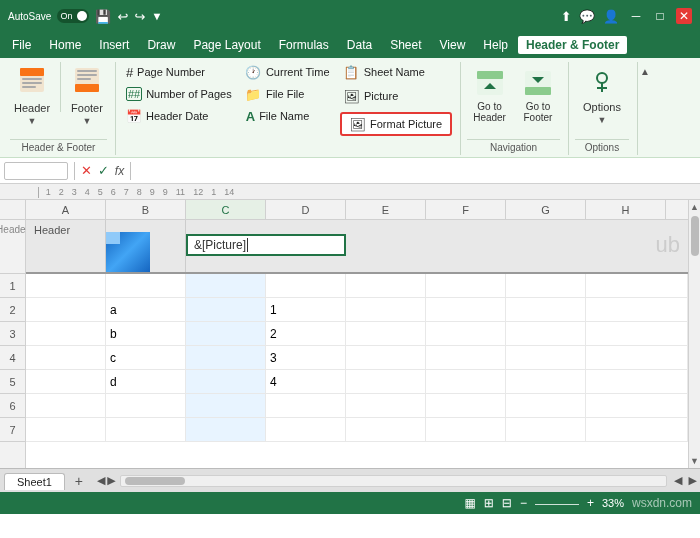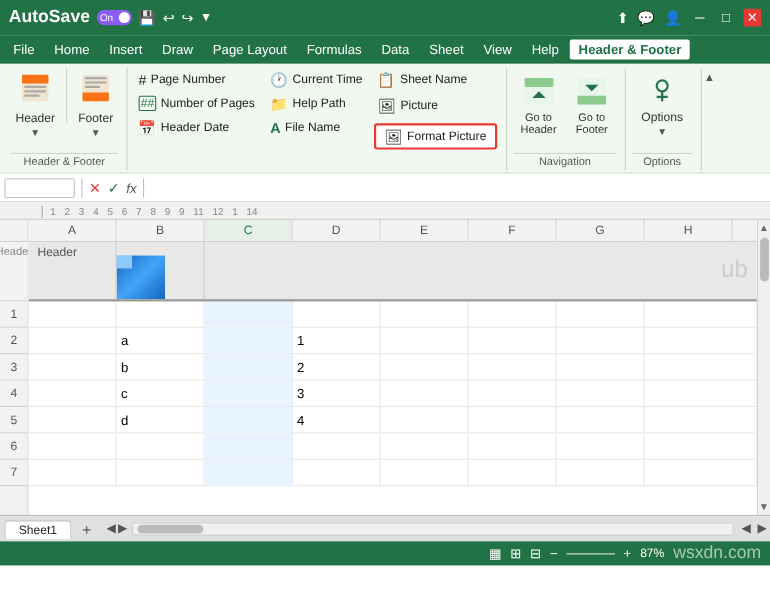--- a/index.html
+++ b/index.html
@@ -8,23 +8,23 @@
     
     .title-bar {
       height: 32px;
       background: #217346;
       display: flex;
       align-items: center;
       padding: 0 8px;
       color: white;
     }
     .title-bar-left { display: flex; align-items: center; gap: 6px; flex: 1; }
-    .autosave-label { font-size: 16px; color: white; font-weight: bold; }
+    .autosave-label { font-size: 10px; color: white; }
     .toggle-on {
-      background: #8b5cf6;
+      background: #14532d;
       border-radius: 8px;
       width: 32px;
       height: 14px;
       display: flex;
       align-items: center;
       padding: 2px;
       position: relative;
     }
     .toggle-circle {
       width: 10px;
@@ -442,21 +442,21 @@
           </div>
         </div>
 
         <div class="ribbon-btn-small-col">
           <div class="ribbon-btn-small">
             <span style="font-size:13px;">🕐</span>
             <span>Current Time</span>
           </div>
           <div class="ribbon-btn-small">
             <span style="font-size:13px;">📁</span>
-            <span>Help Path</span>
+            <span>File File</span>
           </div>
           <div class="ribbon-btn-small">
             <span style="font-size:13px;color:#217346;font-weight:bold;">A</span>
             <span>File Name</span>
           </div>
         </div>
 
         <div class="ribbon-btn-small-col" style="gap:4px;">
           <div class="ribbon-btn-small">
             <span style="font-size:13px;">📋</span>
@@ -590,20 +590,24 @@
         <div style="width:80px;border-right:1px solid #ccc;position:relative;display:flex;align-items:flex-end;justify-content:flex-start;">
 
           <div style="position:relative;width:44px;height:40px;">
             <div style="width:44px;height:40px;background:linear-gradient(135deg,#1565c0 0%,#42a5f5 50%,#1565c0 100%);clip-path:polygon(30% 0%,100% 0%,100% 100%,0% 100%,0% 30%);position:absolute;bottom:0;">
             </div>
             <div style="position:absolute;top:0;left:0;width:14px;height:12px;background:#90caf9;"></div>
           </div>
         </div>
 
         <div style="flex:1;position:relative;">
+          <div style="background:white;border:2px solid #217346;padding:2px 6px;font-size:12px;color:#333;display:flex;align-items:center;position:absolute;top:14px;left:0;min-width:160px;height:22px;">
+            <span>&amp;[Picture]</span>
+            <span style="display:inline-block;width:1px;height:14px;background:#333;margin-left:1px;animation:blink 1s step-end infinite;"></span>
+          </div>
 
           <span style="position:absolute;right:8px;top:12px;font-size:22px;color:#ccc;font-weight:300;">ub</span>
         </div>
       </div>
 
       <div class="data-row">
         <div class="data-cell" style="width:80px;"></div>
         <div class="data-cell" style="width:80px;"></div>
         <div class="data-cell" style="width:80px;background:#e8f4ff;"></div>
         <div class="data-cell" style="width:80px;"></div>
@@ -712,22 +716,22 @@
   <div class="status-center"></div>
   <div class="status-right">
 
     <span style="cursor:pointer;font-size:12px;" title="Normal">▦</span>
     <span style="cursor:pointer;font-size:12px;" title="Page Layout">⊞</span>
     <span style="cursor:pointer;font-size:12px;" title="Page Break">⊟</span>
 
     <span style="cursor:pointer;font-size:12px;">−</span>
     <span style="cursor:pointer;font-size:11px;">————</span>
     <span style="cursor:pointer;font-size:12px;">+</span>
-    <span style="font-size:11px;">87%</span>
-    <span style="font-size:16px;color:rgba(255,255,255,0.6);">wsxdn.com</span>
+    <span style="font-size:11px;">33%</span>
+    <span style="font-size:12px;color:rgba(255,255,255,0.6);">wsxdn.com</span>
   </div>
 </div>
 
 <style>
 @keyframes blink {
   0%, 100% { opacity: 1; }
   50% { opacity: 0; }
 }
 </style>
 

